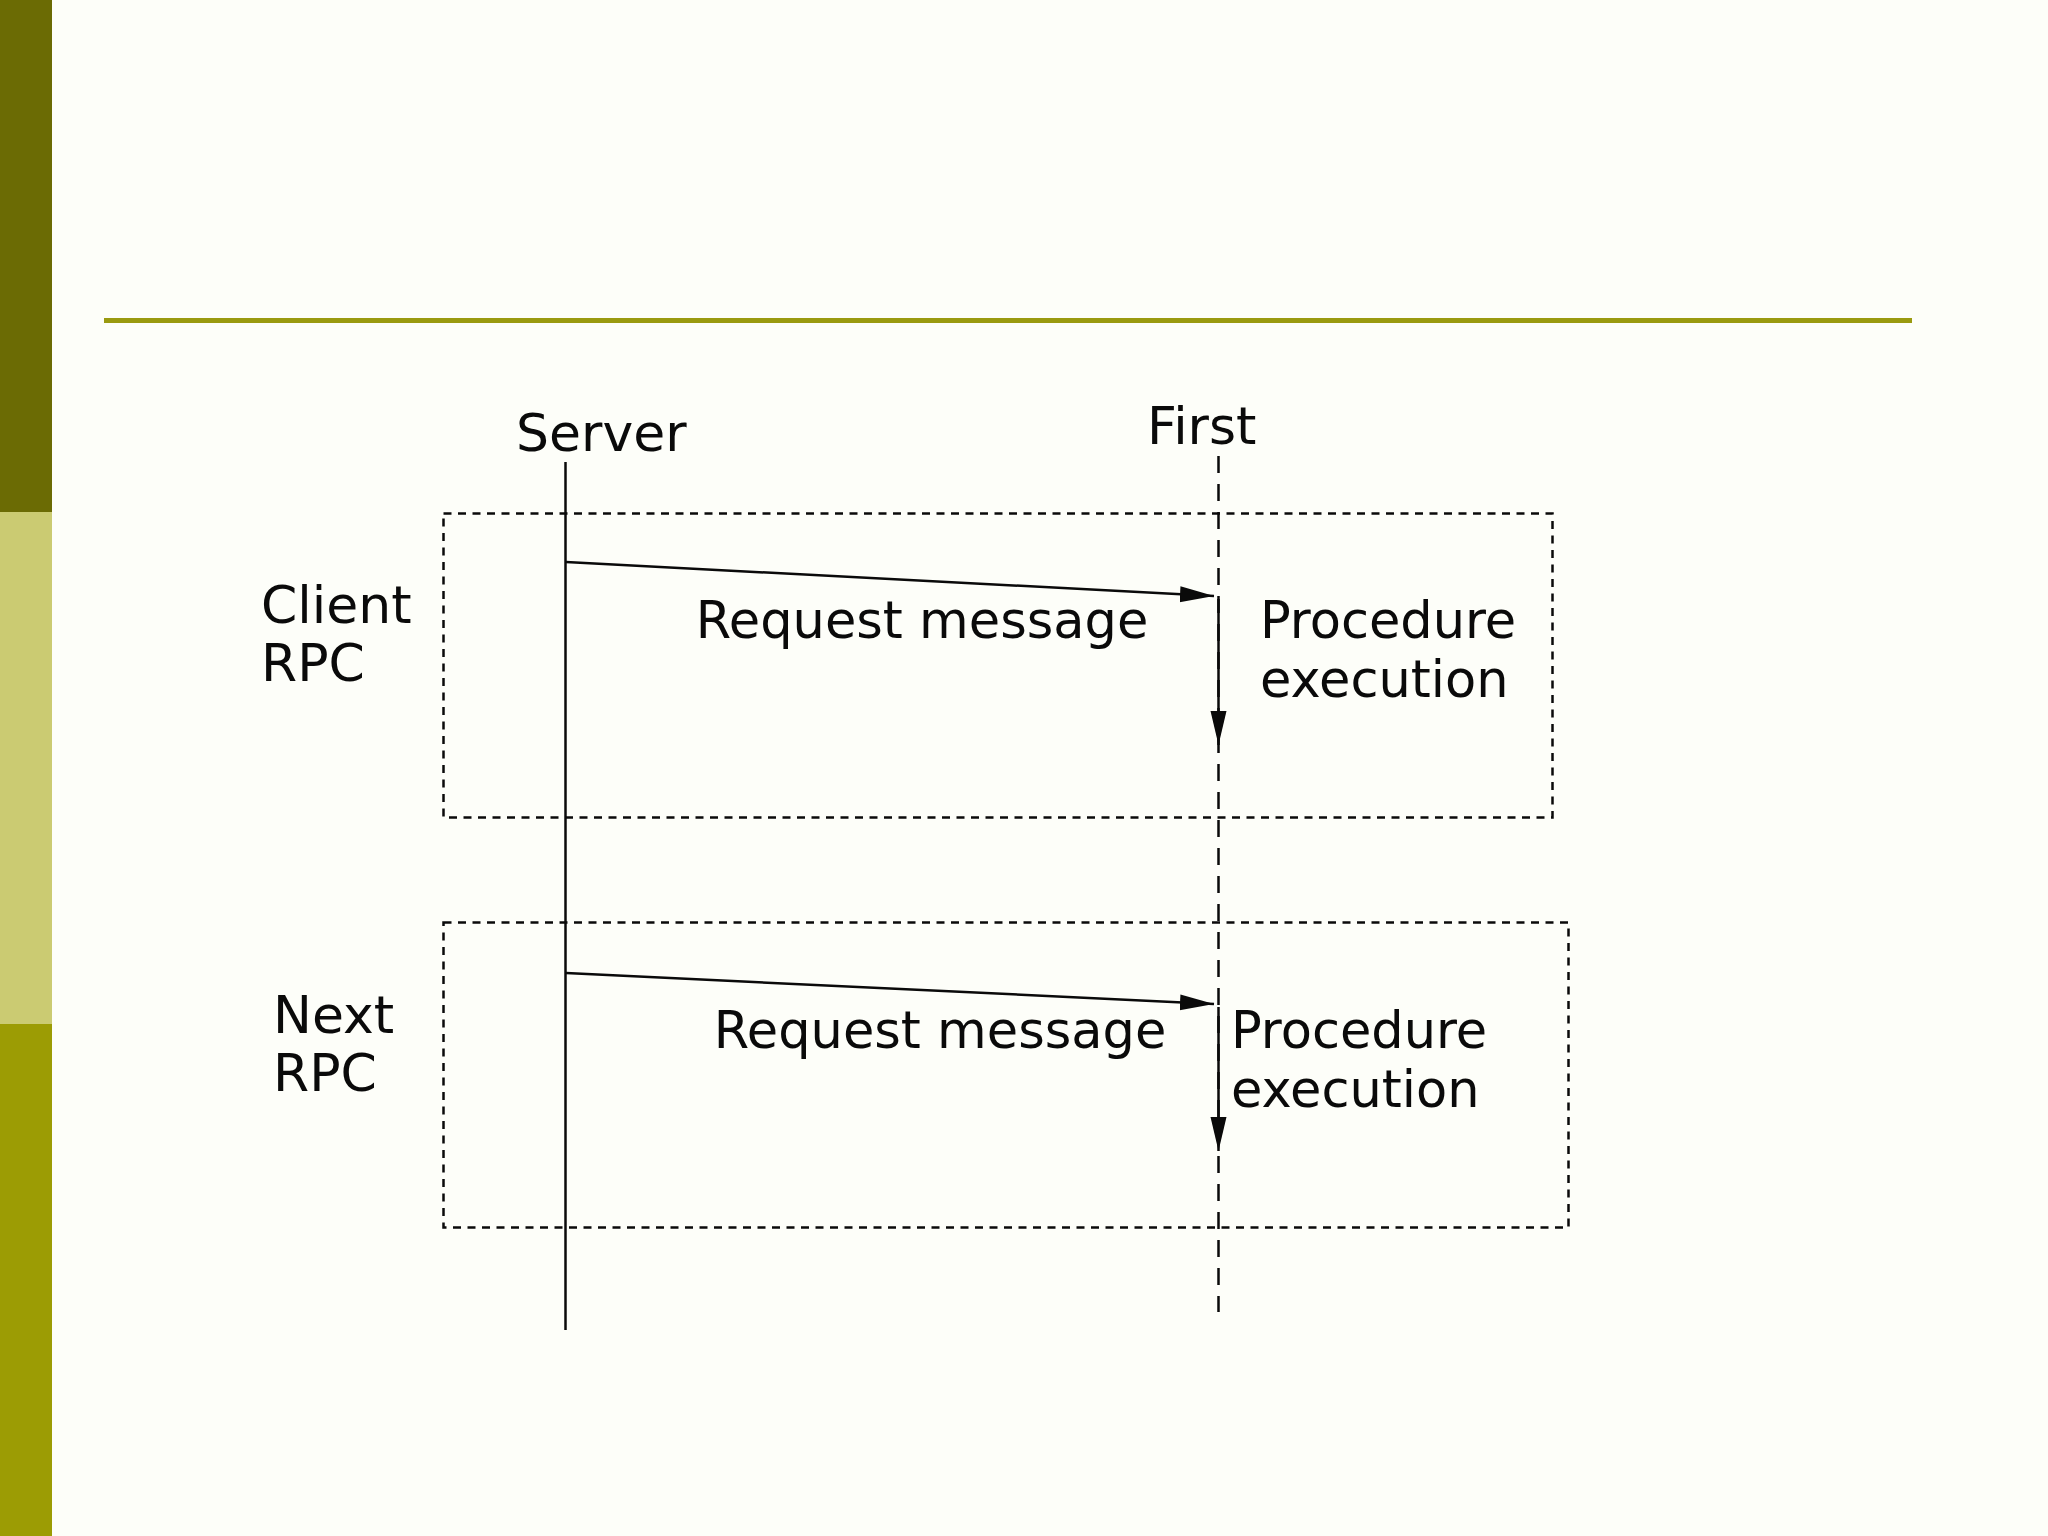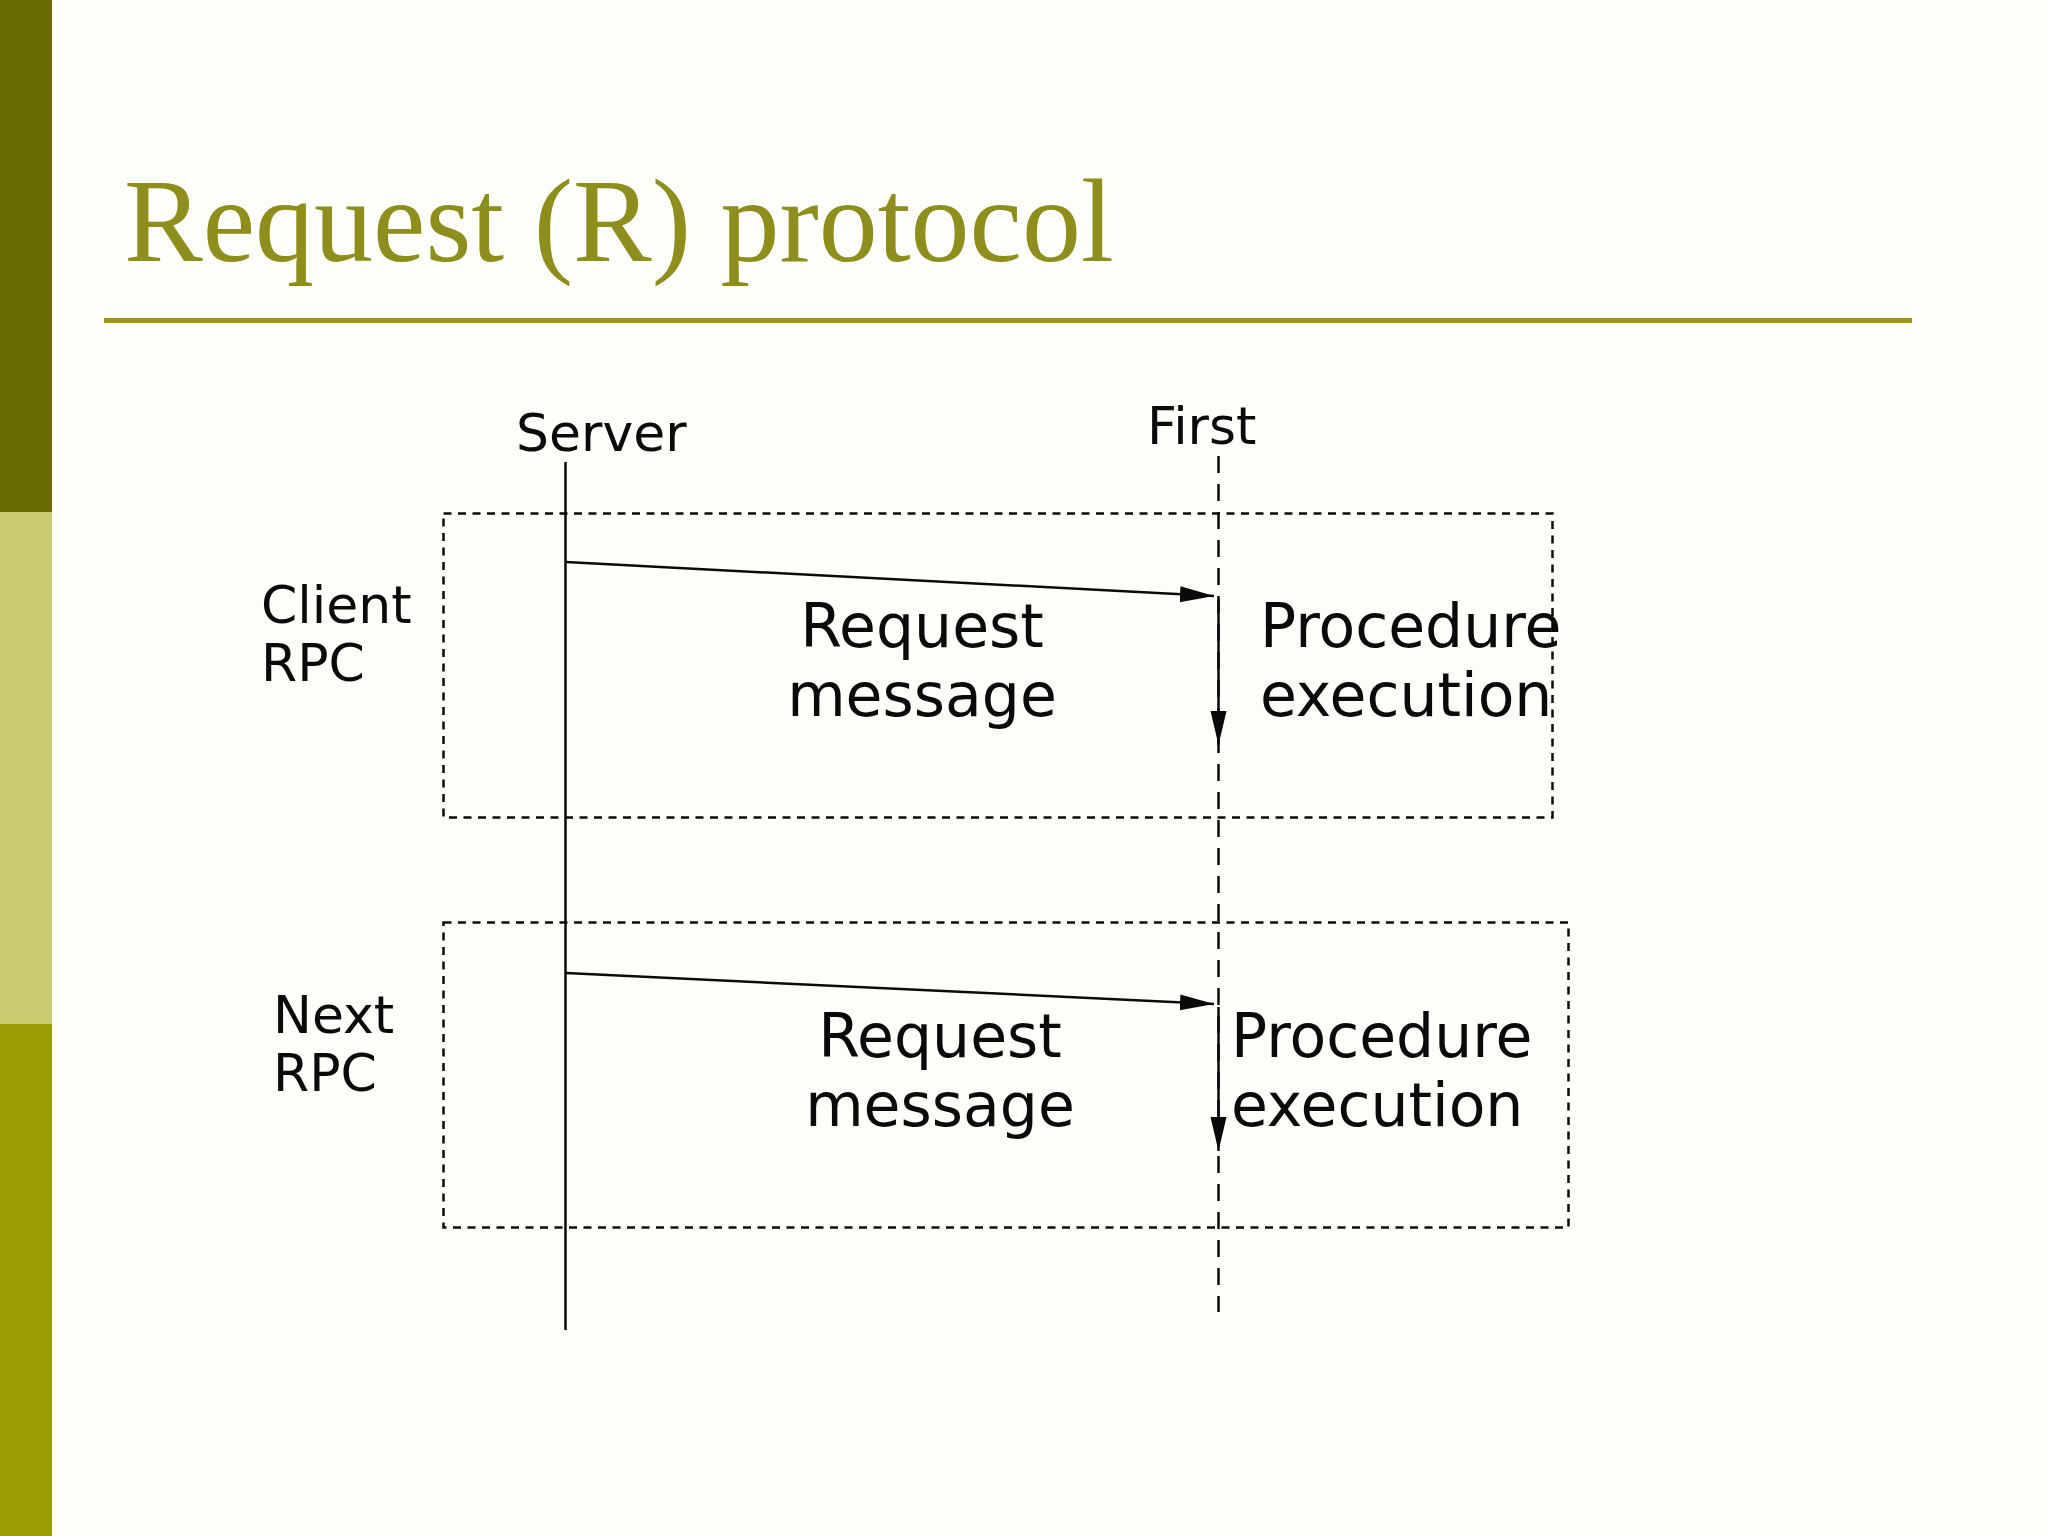--- a/index.html
+++ b/index.html
@@ -25,21 +25,21 @@
     color:#8e8e1c;margin:0;white-space:nowrap;
   }
   .title-rule{
     position:absolute;left:104px;top:318px;
     width:1808px;height:5px;background:#9a9a10;
   }
 
   
   .dlabel{
     position:absolute;color:#0a0a0a;
-    font-size:60px;line-height:1.15;white-space:pre-line;
+    font-size:51px;line-height:1.15;white-space:pre-line;
   }
   .lbl-client{left:516px;top:404px;font-size:52px;}
   .lbl-server{left:1147px;top:397px;font-size:52px;}
   .lbl-rpc{left:261px;font-size:52px;line-height:1.12;}
   .lbl-rpc-1{top:576px;}
   .lbl-rpc-2{top:986px;margin-left:12px;}
   .lbl-msg{width:500px;text-align:center;}
   .lbl-msg-1{left:672px;top:592px;}
   .lbl-msg-2{left:690px;top:1002px;}
   .lbl-exec-1{left:1260px;top:592px;}
@@ -51,21 +51,20 @@
 <body>
 
 <div class="slide">
 
   <div class="rail">
     <div class="seg seg-top"></div>
     <div class="seg seg-mid"></div>
     <div class="seg seg-bot"></div>
   </div>
 
-  <h1 class="title">Request (R) protocol</h1>
   <div class="title-rule"></div>
 
   <svg class="diagram" width="2048" height="1536" viewBox="0 0 2048 1536">
     <defs>
       <marker id="ah" markerUnits="userSpaceOnUse" markerWidth="38" markerHeight="26" refX="34" refY="13" orient="auto">
         <path d="M0,5 L34,13 L0,21 Z" fill="#0a0a0a"></path>
       </marker>
     </defs>
 
     <line x1="565.5" y1="462" x2="565.5" y2="1330" stroke="#0a0a0a" stroke-width="2.5"></line>

